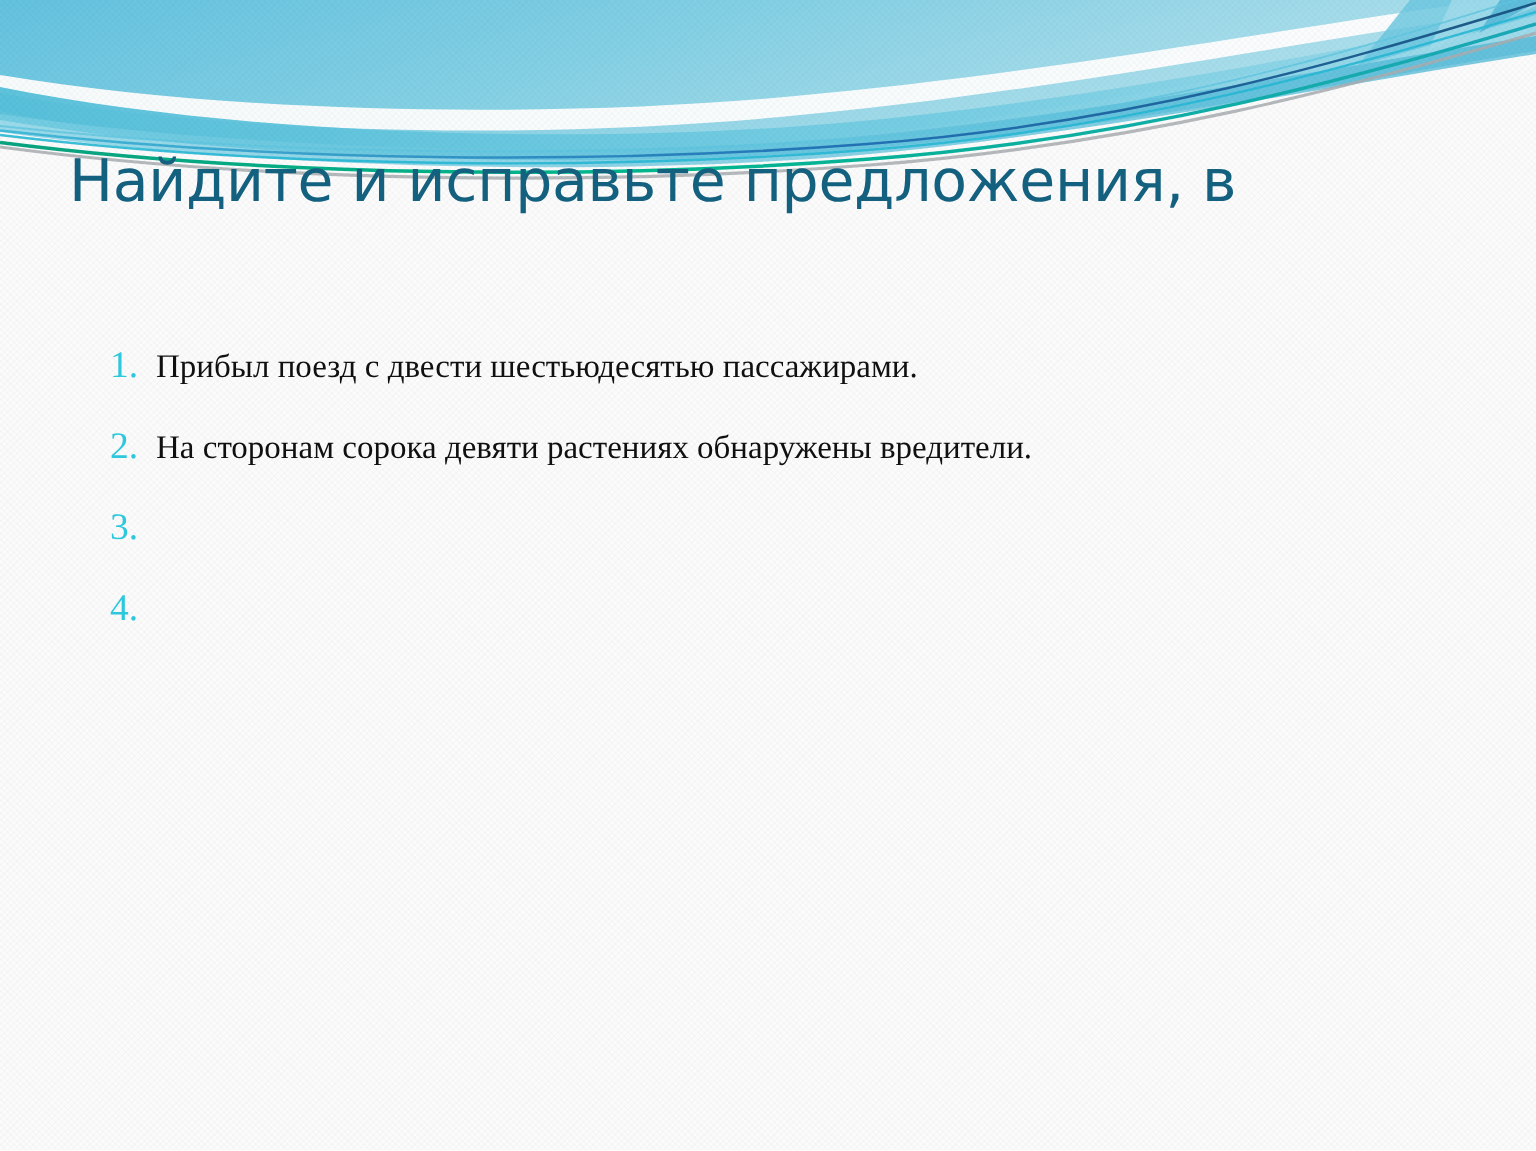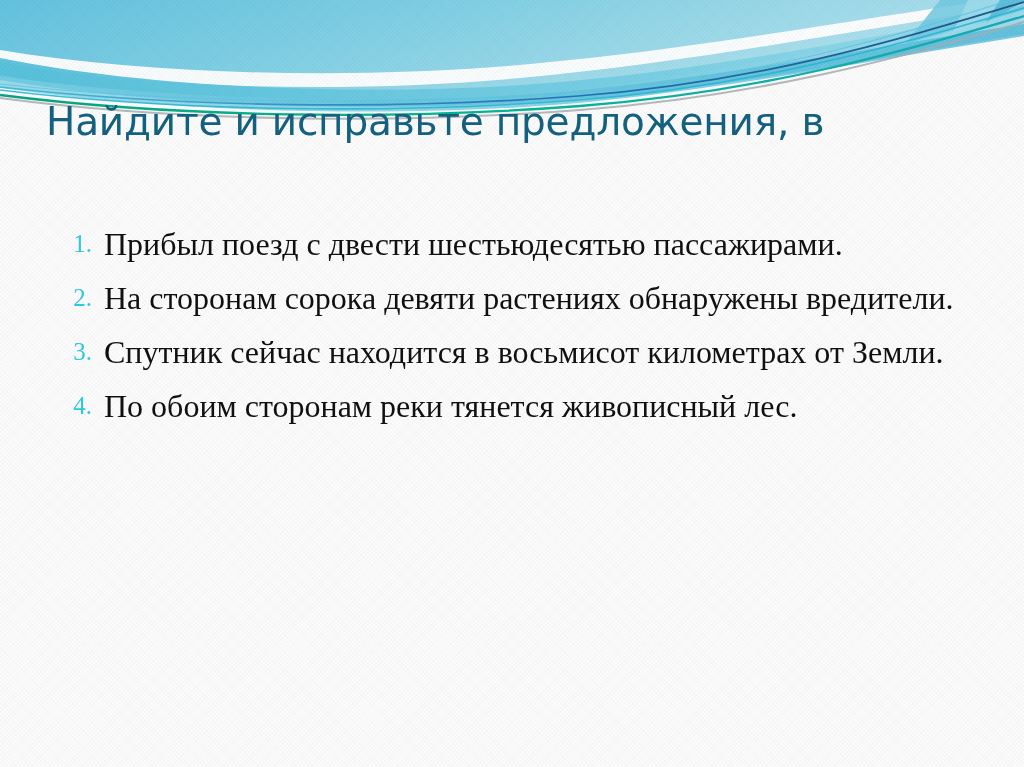--- a/index.html
+++ b/index.html
@@ -82,21 +82,21 @@
     padding-right: 12px;
     box-sizing: border-box;
     font-family: "Liberation Serif", serif;
     font-size: 25px;
     line-height: 50px;
     color: #2ec8dd;
   }
   .item-text {
     flex: 1 1 auto;
     font-family: "Liberation Serif", serif;
-    font-size: 32px;
+    font-size: 22px;
     line-height: 50px;
     color: #101010;
     max-width: 855px;
   }
 </style>
 </head>
 <body>
 
 <div class="slide">
 
@@ -176,24 +176,22 @@
       <div class="item-text">Прибыл поезд с двести шестьюдесятью пассажирами.</div>
     </div>
 
     <div class="list-item">
       <div class="item-number">2.</div>
       <div class="item-text">На сторонам сорока девяти растениях обнаружены вредители.</div>
     </div>
 
     <div class="list-item">
       <div class="item-number">3.</div>
-      <div class="item-text">Спутник сейчас находится в восьмисот километрах от Земли.</div>
     </div>
 
     <div class="list-item">
       <div class="item-number">4.</div>
-      <div class="item-text">По обоим сторонам реки тянется живописный лес.</div>
     </div>
 
   </div>
 
   <div class="slide-texture"></div>
 </div>
 
 </body></html>

